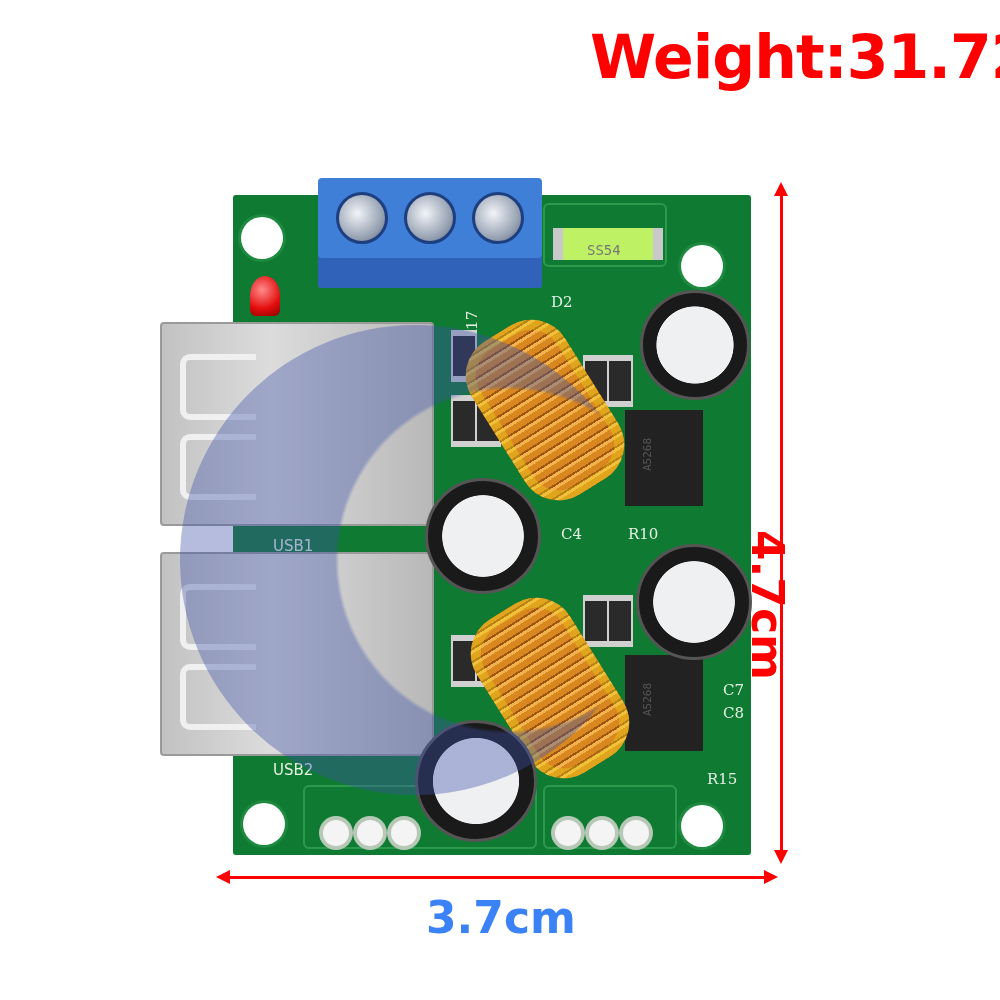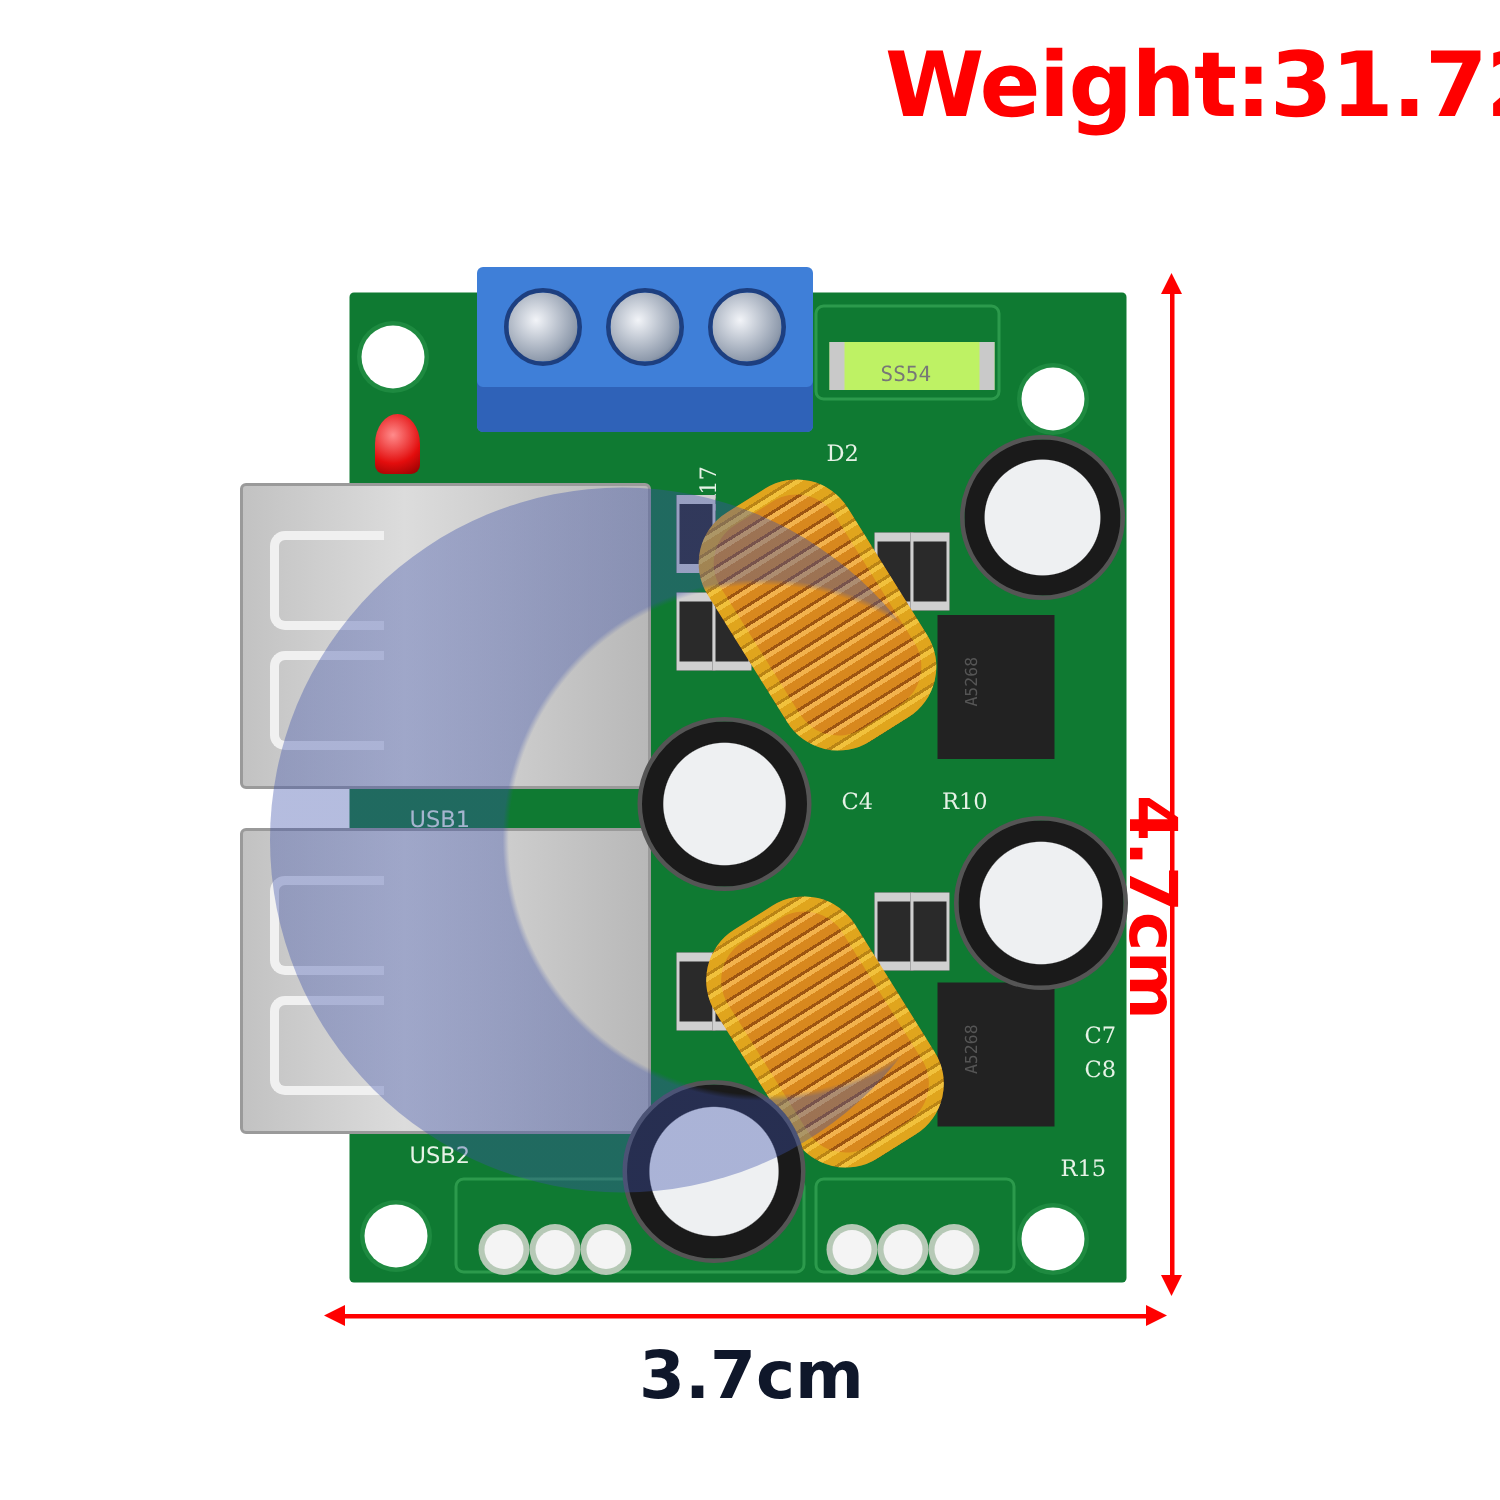--- a/index.html
+++ b/index.html
@@ -5,21 +5,21 @@
   html, body { margin: 0; padding: 0; }
   body {
     width: 1000px; height: 1000px; background: #ffffff; position: relative; overflow: hidden;
     font-family: "Liberation Sans", sans-serif;
   }
   .abs { position: absolute; }
   .weight-label {
     left: 590px; top: 22px; font-size: 60px; font-weight: bold; color: #ff0000;
     font-family: "DejaVu Sans", sans-serif; letter-spacing: -1px; white-space: nowrap;
   }
-  .dim-w { left: 426px; top: 892px; font-size: 44px; font-weight: bold; color: #0f172a; font-family: "DejaVu Sans", sans-serif; }
+  .dim-w { left: 426px; top: 892px; font-size: 44px; font-weight: bold; color: #3b82f6; font-family: "DejaVu Sans", sans-serif; }
   .dim-h {
     left: 793px; top: 530px; font-size: 44px; font-weight: bold; color: #ff0000;
     font-family: "DejaVu Sans", sans-serif; transform: rotate(90deg); transform-origin: left top;
     white-space: nowrap;
   }
   .h-arrow { left: 222px; top: 876px; width: 550px; height: 3px; background: #ff0000; }
   .h-arrow:before, .h-arrow:after { content: ""; position: absolute; top: -6px; border-top: 7px solid transparent; border-bottom: 7px solid transparent; }
   .h-arrow:before { left: -6px; border-right: 14px solid #ff0000; }
   .h-arrow:after { right: -6px; border-left: 14px solid #ff0000; }
   .v-arrow { left: 780px; top: 188px; width: 3px; height: 670px; background: #ff0000; }

